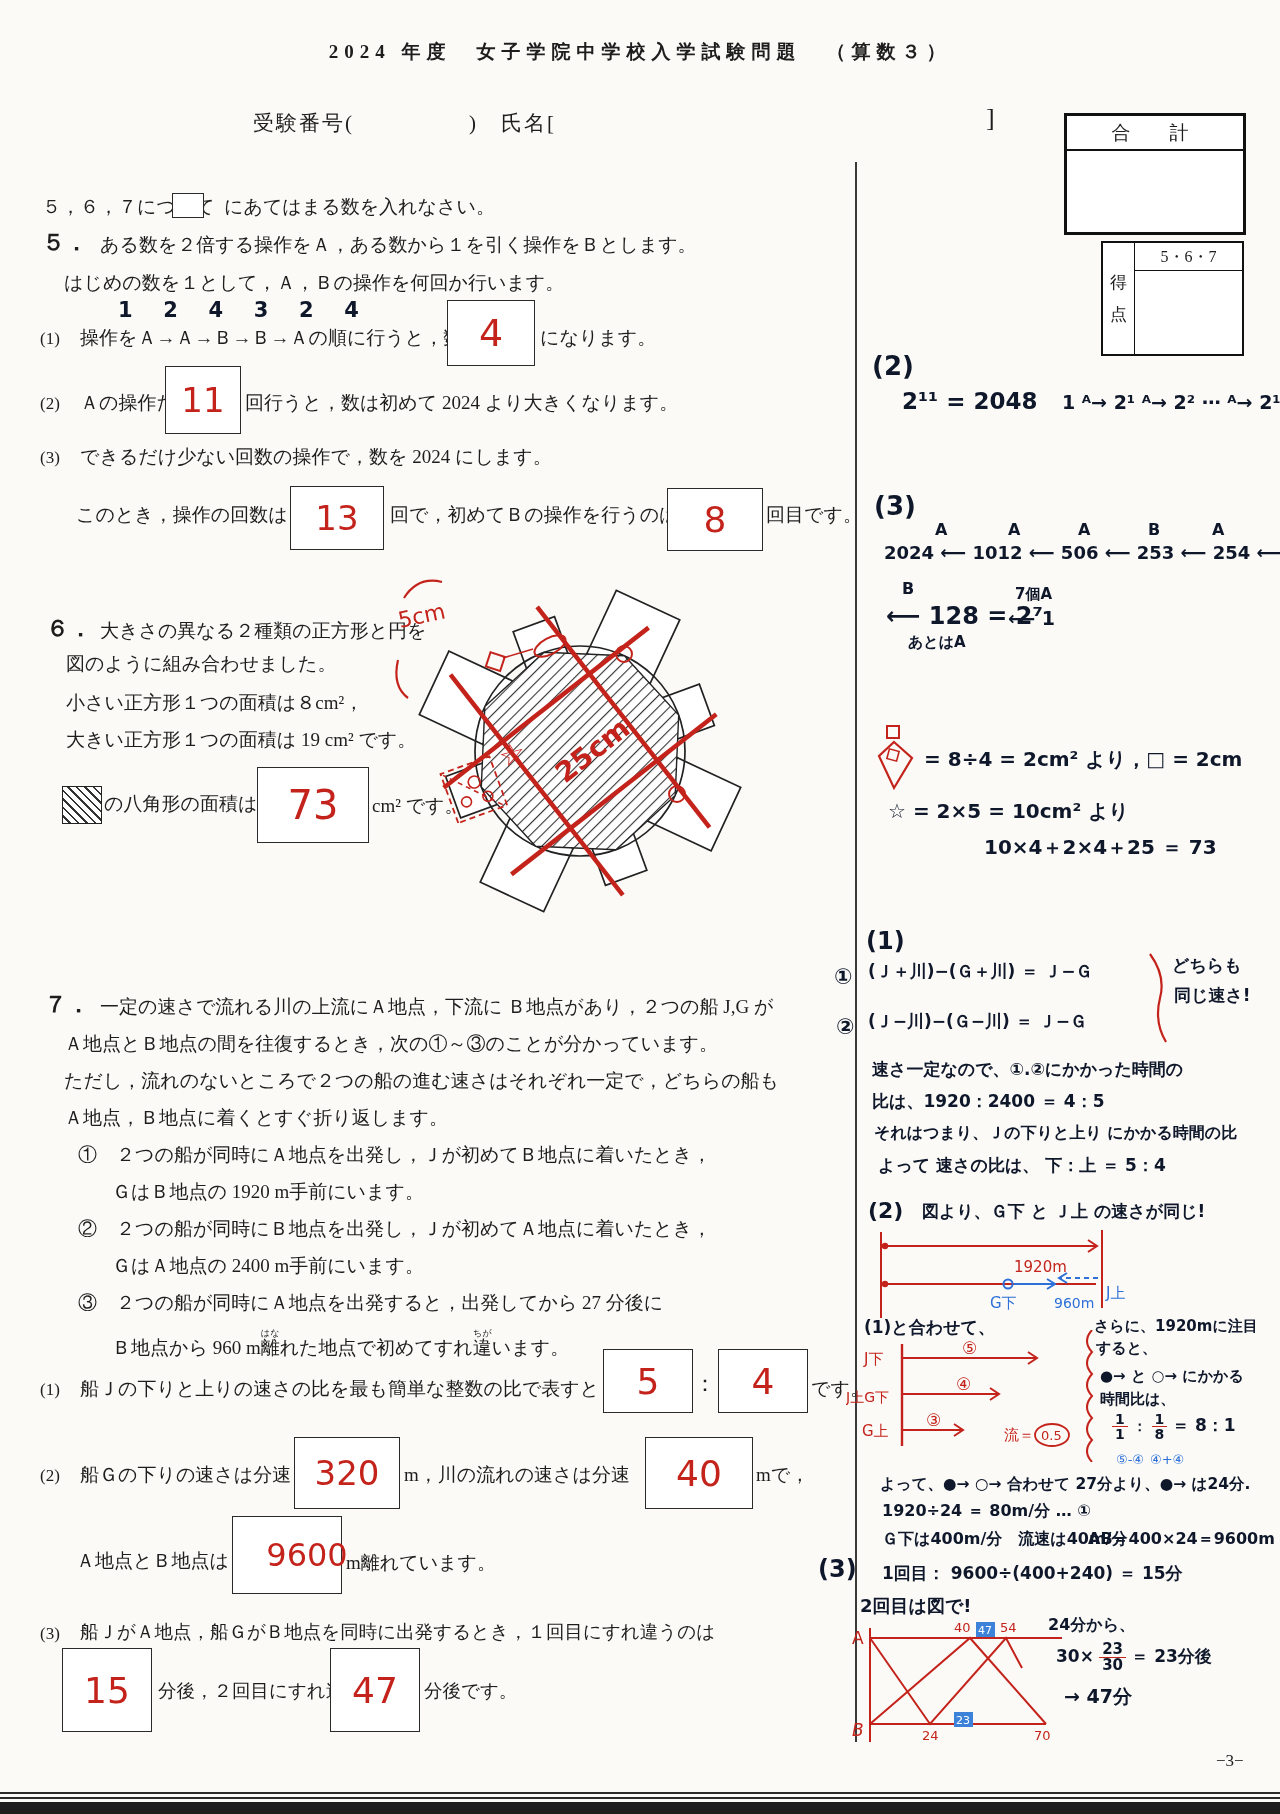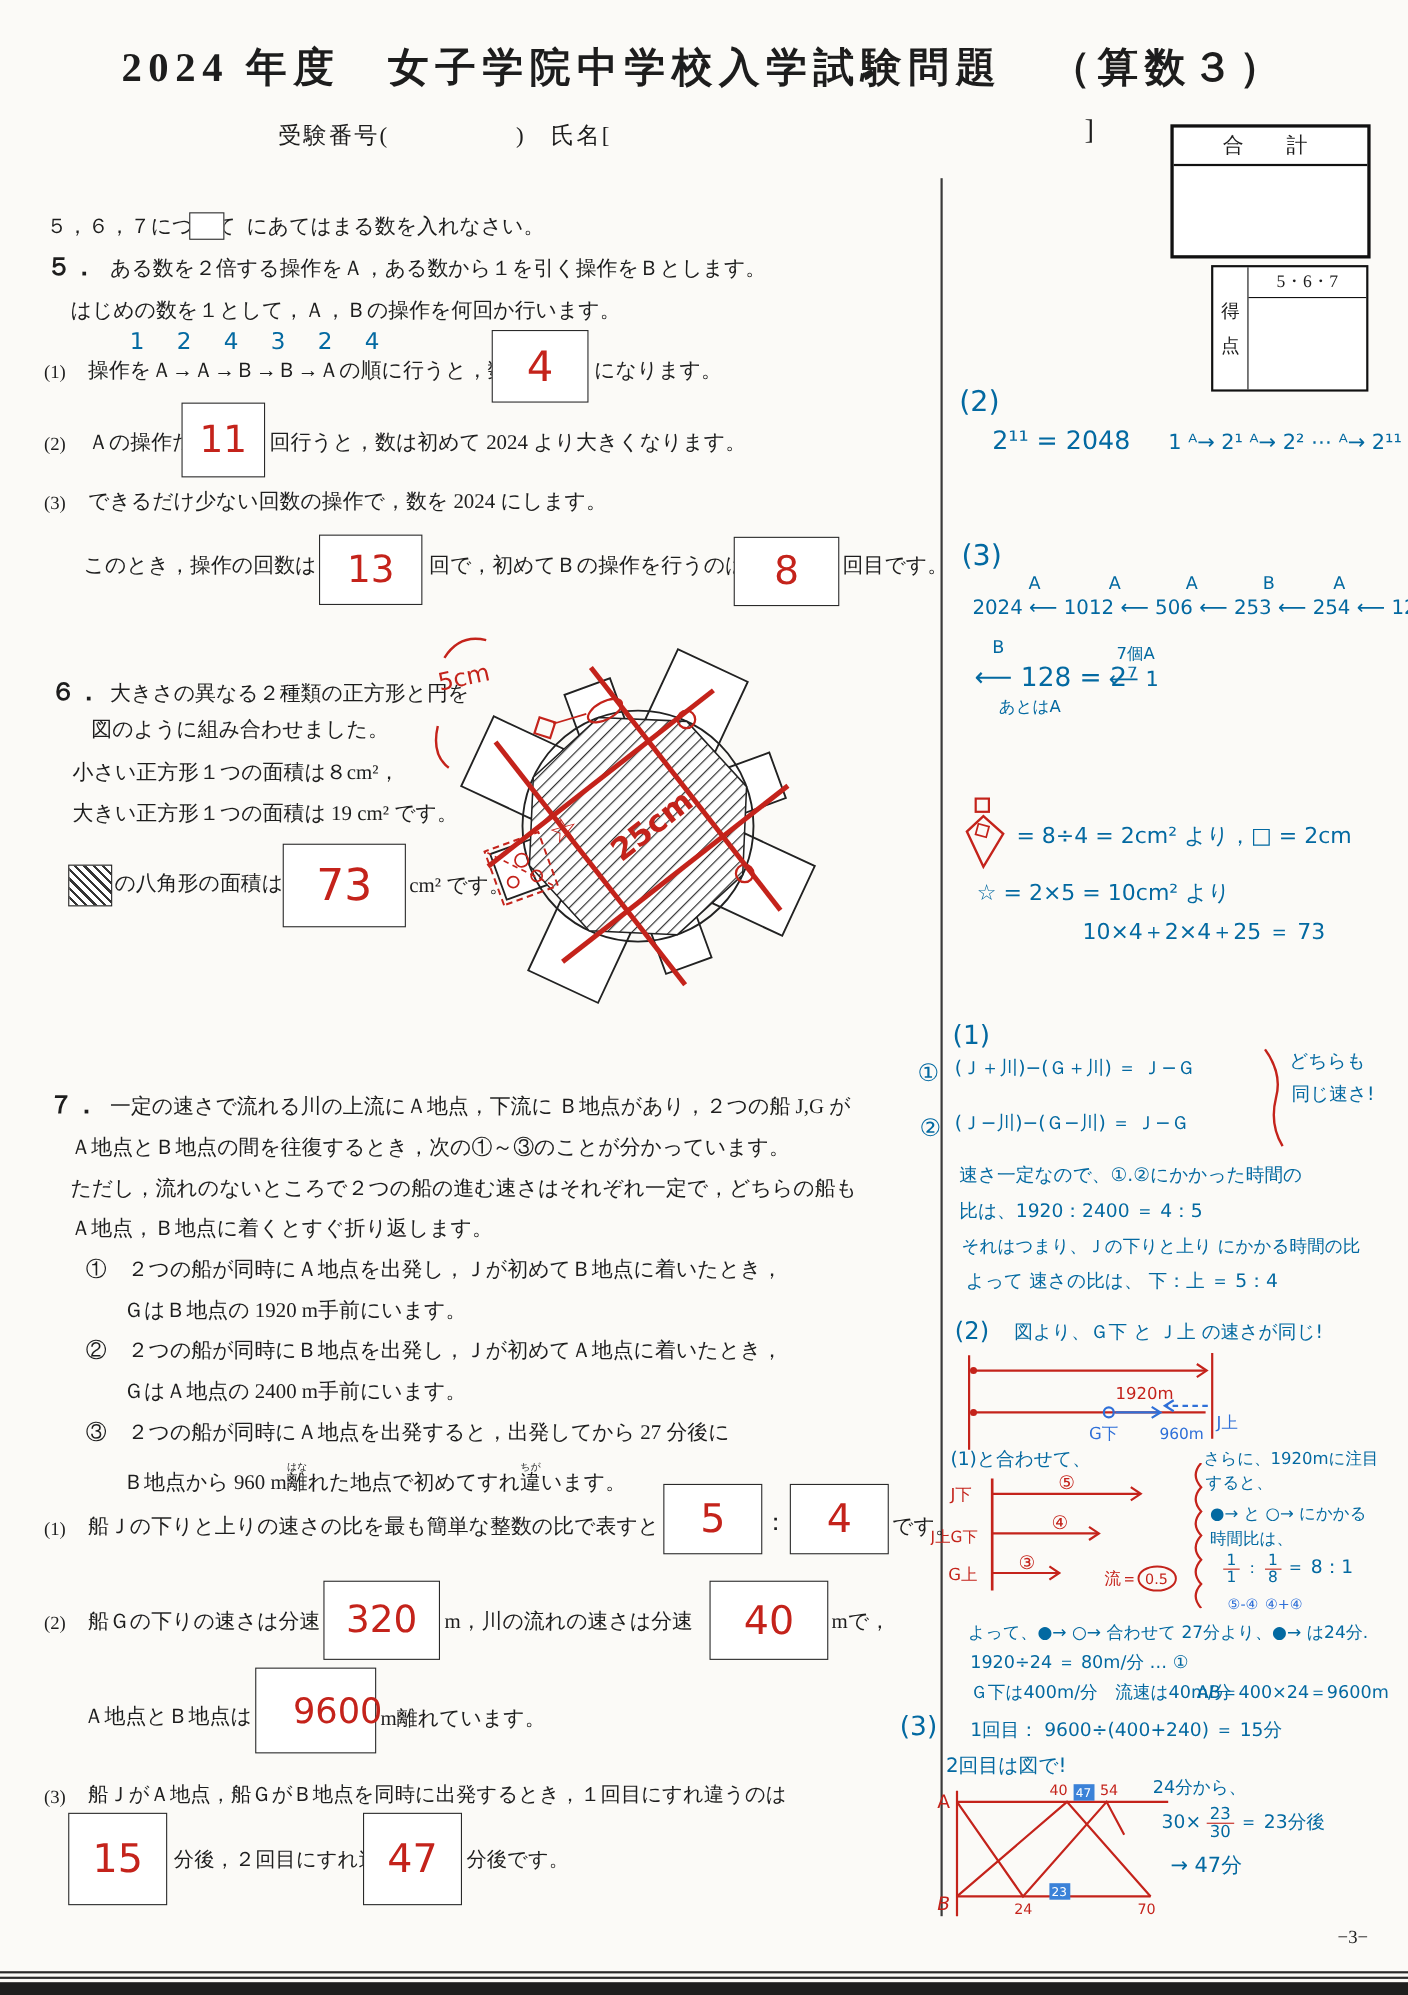--- a/index.html
+++ b/index.html
@@ -1,43 +1,43 @@
 <!DOCTYPE html>
 <html><head>
 <meta charset="utf-8">
 <style>
   html,body{margin:0;padding:0;background:#888;}
   .page{position:relative;width:1280px;height:1814px;background:#fbfaf7;overflow:hidden;
         font-family:"Liberation Serif","DejaVu Serif",serif;color:#1d1d1d;}
   .pr{position:absolute;font-family:"Liberation Serif","DejaVu Serif",serif;color:#1d1d1d;
       font-size:19px;white-space:nowrap;line-height:1.25;}
   .lbl{font-size:17px;}
-  .hand{position:absolute;font-family:"DejaVu Sans",sans-serif;color:#0369a1;
-        white-space:nowrap;transform-origin:left top;line-height:1.15;}
+  .hand{position:absolute;font-family:"DejaVu Sans",sans-serif;color:#0f172a;
+        white-space:nowrap;transform-origin:left top;line-height:1.15;font-weight:bold;}
   .handb{position:absolute;font-family:"DejaVu Sans",sans-serif;color:#2e6fd8;white-space:nowrap;}
   .abox{position:absolute;border:1.7px solid #2a2a2a;background:#fff;
         display:flex;align-items:center;justify-content:center;}
   .abox .av{font-family:"DejaVu Sans",sans-serif;color:#c4231b;}
   .smallbox{position:absolute;border:1.5px solid #2a2a2a;background:#fff;}
   .divider{position:absolute;width:2px;background:#3a3a3a;}
   .hatchic{position:absolute;border:1.6px solid #222;
         background:repeating-linear-gradient(45deg,#fff 0 4px,#333 4px 6px);}
   .frac{display:inline-block;text-align:center;vertical-align:middle;line-height:1;}
   .frac .fn{display:block;padding:0 3px;}
   .frac .fd{display:block;border-top:1.6px solid #c4231b;padding:0 3px;}
   .scanband{position:absolute;left:0;width:1280px;background:#1e1e1e;}
   .scanline{position:absolute;left:0;width:1280px;height:2px;background:#2a2a2a;}
   ruby rt{font-size:9px;}
 </style>
 </head>
 <body>
 
 <div class="page">
 
-  <div class="pr" style="left:0;right:0;top:40px;text-align:center;font-size:37px;letter-spacing:6px;font-weight:bold;">2024 年度　女子学院中学校入学試験問題　（算数３）</div>
+  <div class="pr" style="left:0;right:0;top:40px;text-align:center;font-size:19px;letter-spacing:6px;font-weight:bold;">2024 年度　女子学院中学校入学試験問題　（算数３）</div>
   <div class="pr" style="left:253px;top:110px;font-size:21px;letter-spacing:2px;">受験番号(　　　　　)　氏名[</div>
   <div class="pr" style="left:986px;top:102px;font-size:26px;">]</div>
 
   <div style="position:absolute;left:1064px;top:113px;width:176px;height:116px;border:3px solid #111;background:#fff;">
     <div style="height:33px;border-bottom:2px solid #111;display:flex;align-items:center;justify-content:center;">
       <span class="pr" style="position:static;font-size:19px;letter-spacing:10px;">合　計</span>
     </div>
     <div></div>
   </div>
 
@@ -88,21 +88,21 @@
     <span class="av" style="font-size:34px;">13</span>
   </div>
   <span class="pr" style="left:390px;top:503px;">回で，初めてＢの操作を行うのは</span>
   <div class="abox" style="left:667px;top:488px;width:94px;height:61px;">
     <span class="av" style="font-size:36px;">8</span>
   </div>
   <span class="pr" style="left:766px;top:503px;">回目です。</span>
 
   <span class="pr" style="left:46px;top:615px;font-size:23px;font-weight:bold;">６．</span>
   <span class="pr" style="left:100px;top:619px;">大きさの異なる２種類の正方形と円を</span>
-  <span class="pr" style="left:83px;top:652px;text-align:right;">図のように組み合わせました。</span>
+  <span class="pr" style="left:66px;top:652px;text-align:right;">図のように組み合わせました。</span>
   <span class="pr" style="left:66px;top:691px;">小さい正方形１つの面積は８cm²，</span>
   <span class="pr" style="left:66px;top:728px;">大きい正方形１つの面積は 19 cm² です。</span>
 
   <div class="hatchic" style="left:62px;top:786px;width:38px;height:36px;"></div>
   <span class="pr" style="left:104px;top:792px;">の八角形の面積は</span>
   <div class="abox" style="left:257px;top:767px;width:110px;height:74px;">
     <span class="av" style="font-size:40px;">73</span>
   </div>
   <span class="pr" style="left:372px;top:794px;">cm² です。</span>
 

